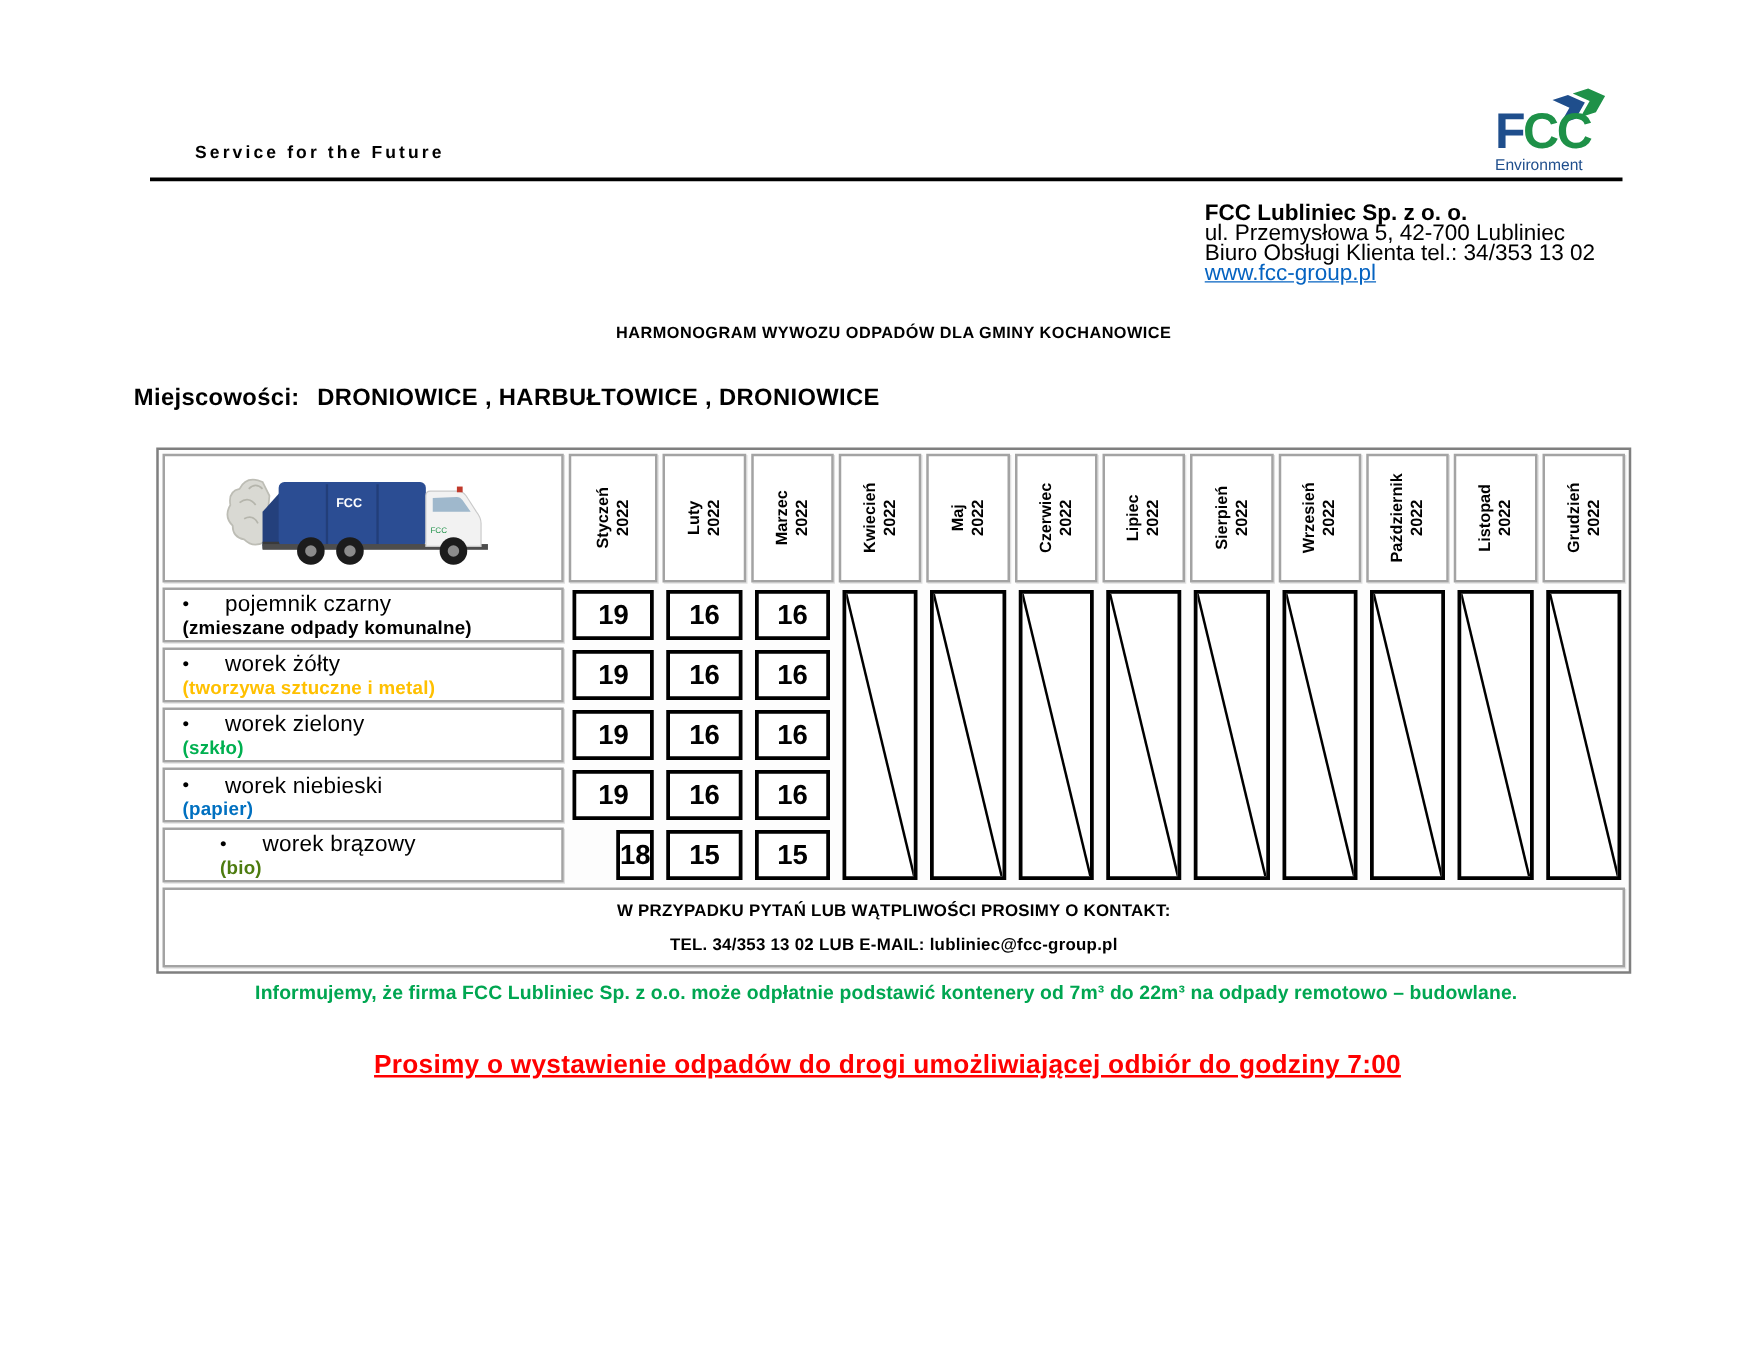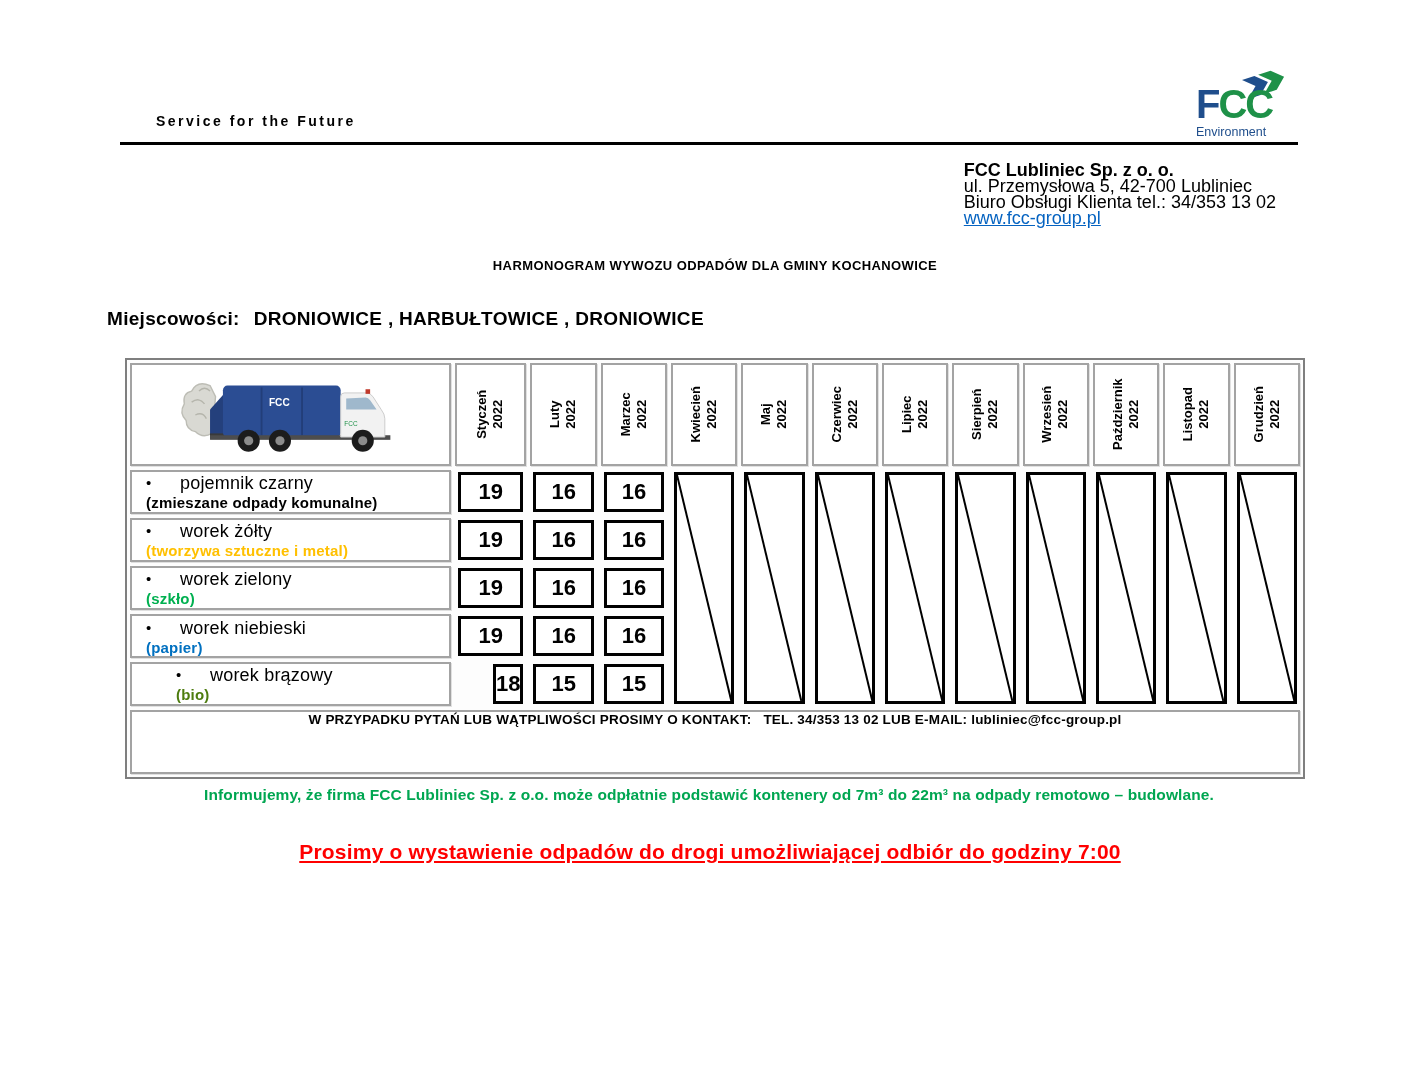--- a/index.html
+++ b/index.html
@@ -85,21 +85,21 @@
   }
   .diag-cell {
     grid-row: 2 / 7;
     margin: 4px 5px; border: 3px solid #000; background: #fff;
     position: relative;
   }
   .diag-cell svg { position: absolute; inset: 0; width: 100%; height: 100%; display: block; }
 
   .footer-cell {
     grid-column: 1 / -1; grid-row: 7;
-    display: flex; flex-direction: row; justify-content: center;
+    display: flex; flex-direction: column; justify-content: center;
     gap: 12px; text-align: center;
     font-weight: bold; font-size: 13.5px; letter-spacing: .2px;
   }
 
   
   .green-note {
     position: absolute; left: 114px; top: 784px; width: 1190px;
     text-align: center; color: #00A651;
     font-weight: bold; font-size: 15.5px; line-height: 1.45; letter-spacing: .1px;
   }

